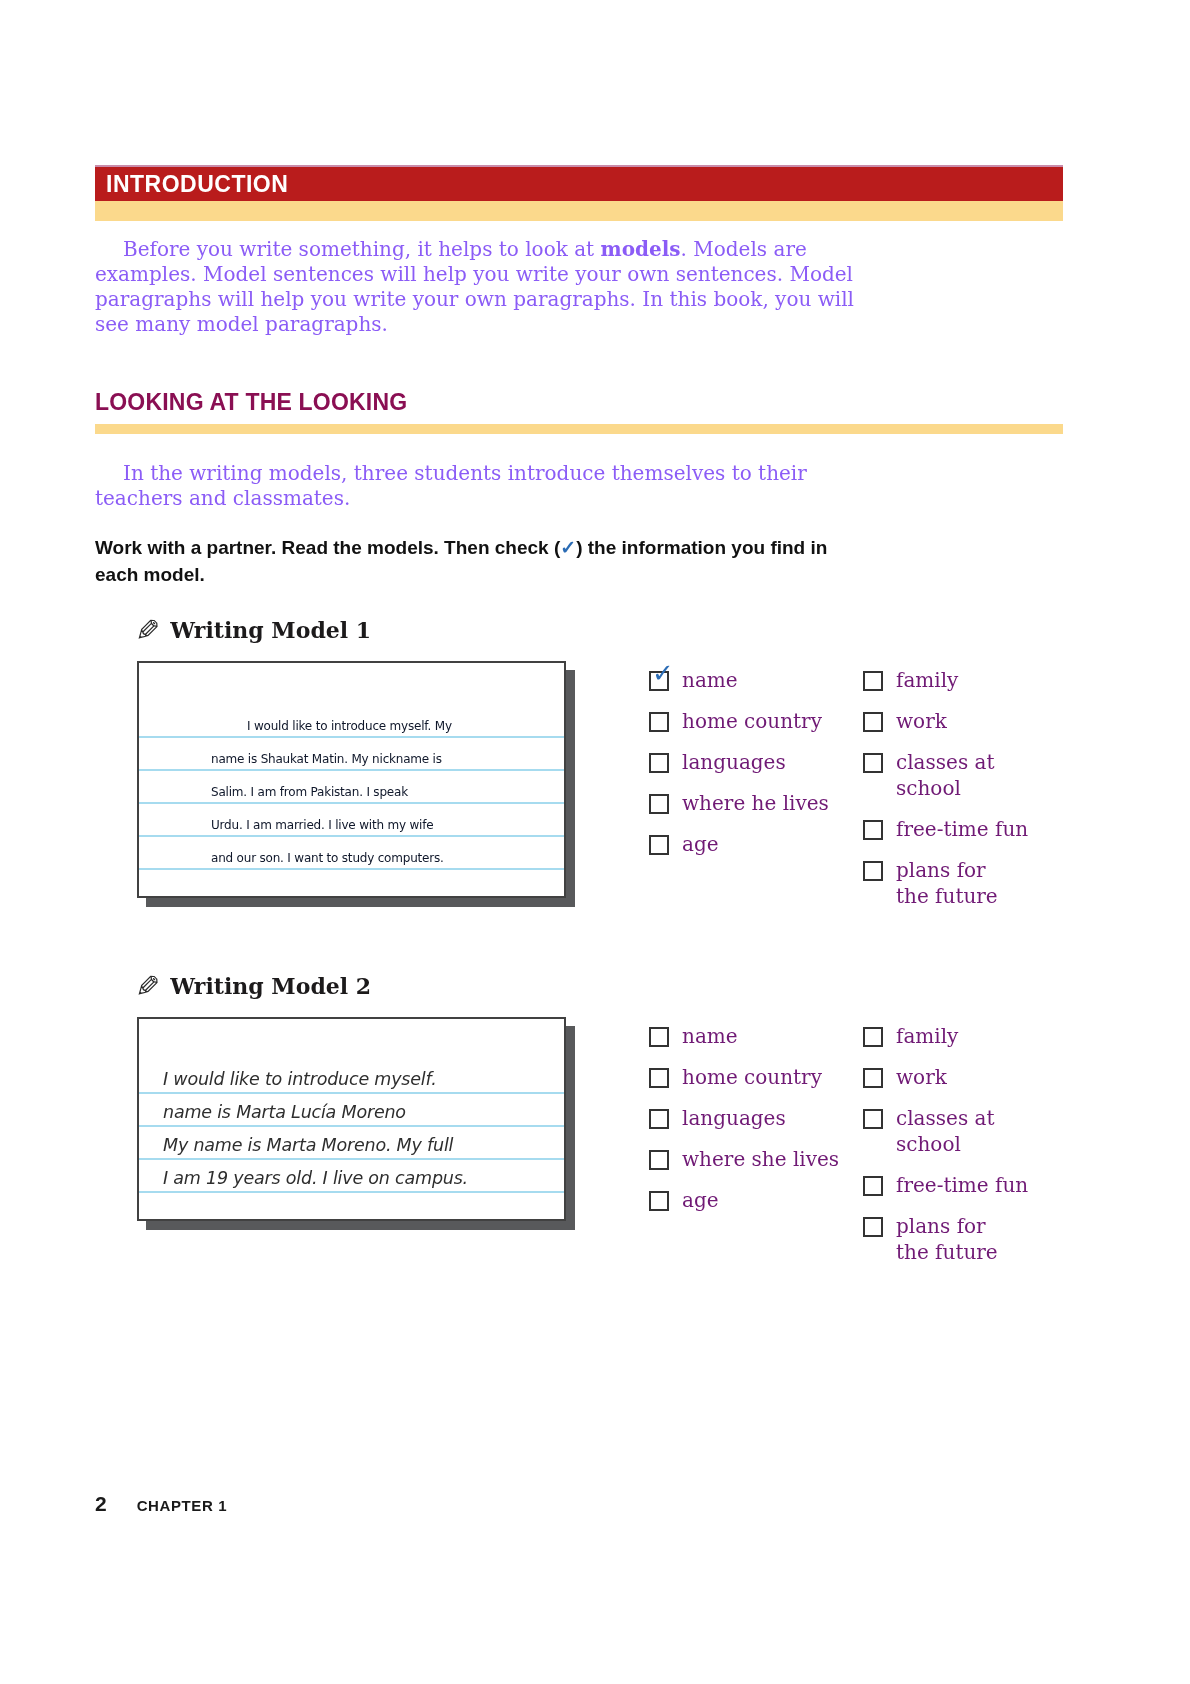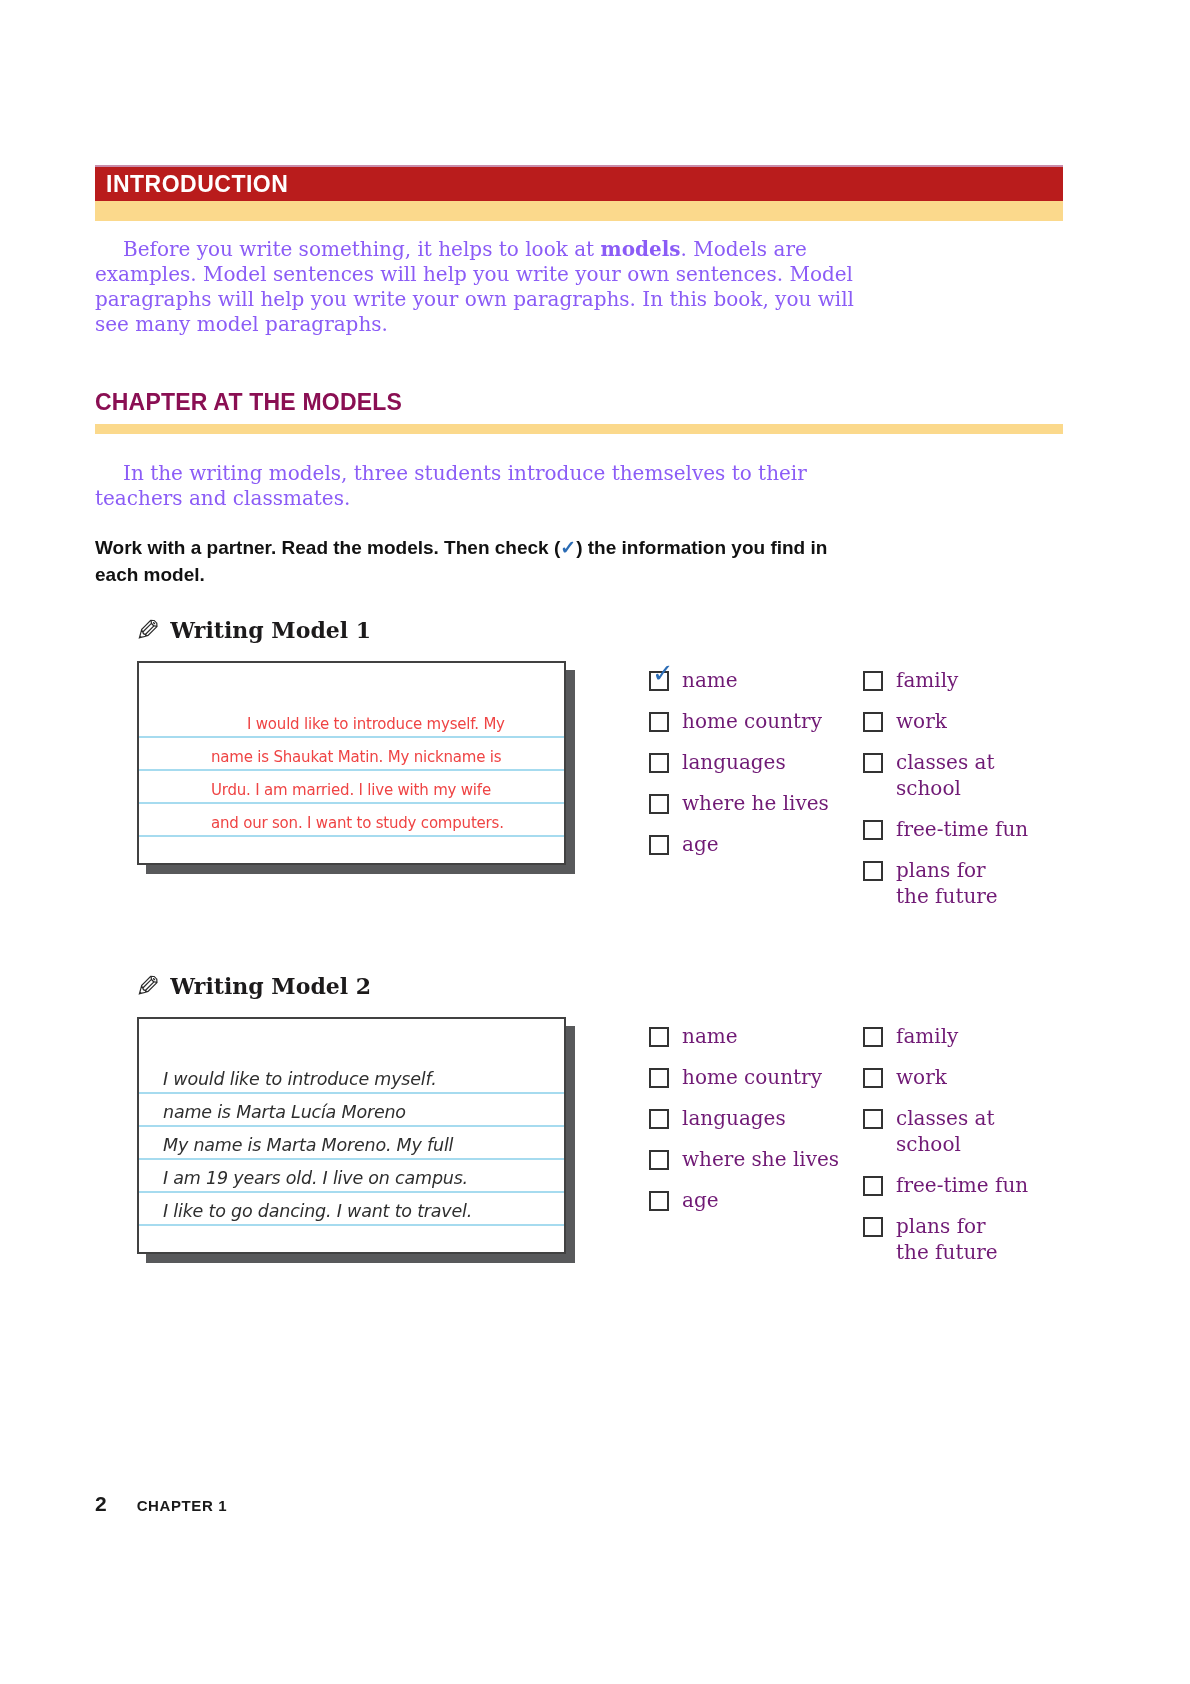--- a/index.html
+++ b/index.html
@@ -67,22 +67,22 @@
     padding-top:42px; padding-bottom:26px; overflow:hidden;
   }
   .line {
     height:33px; border-bottom:2px solid #A6DBEF;
     padding-left:72px; white-space:nowrap;
     display:flex; align-items:flex-end; padding-bottom:3px;
     box-sizing:border-box;
   }
   .line.indent { padding-left:108px; }
   .hand1 .line {
-    font-family:"DejaVu Sans", sans-serif; font-size:15px;
-    letter-spacing:-0.2px; color:#ef4444;
+    font-family:"DejaVu Sans", sans-serif; font-size:12px;
+    letter-spacing:-0.2px; color:#0f172a;
   }
   .hand2 .line {
     font-family:"DejaVu Sans", sans-serif; font-style:italic;
     font-size:17.5px; letter-spacing:-0.2px; color:#2e2e2e;padding-left:24px;
   }
 
   
   .checklist { display:flex; margin-left:83px; margin-top:6px; }
   .check-col-a { width:214px; }
   .check-col-b { width:200px; }
@@ -118,37 +118,38 @@
     <div class="banner">
       <div class="banner-maroon">
         <span>INTRODUCTION</span>
       </div>
       <div class="banner-gold"></div>
     </div>
 
     <p class="body-para" id="para1"><span class="ind"></span><span>Before you write something, it helps to look at </span><b>models</b><span>. Models are examples. Model sentences will help you write your own sentences. Model paragraphs will help you write your own paragraphs. In this book, you will see many model paragraphs.</span></p>
 
     <div class="section-head">
-      <h2>CHAPTER AT THE MODELS</h2>
+      <h2>LOOKING AT THE LOOKING</h2>
       <div class="gold-rule"></div>
     </div>
 
     <p class="body-para" id="para2"><span class="ind"></span><span>In the writing models, three students introduce themselves to their teachers and classmates.</span></p>
 
     <p class="instruction"><span>Work with a partner. Read the models. Then check (</span><span class="blue-check">✓</span><span>) the information you find in each model.</span></p>
 
     <section class="model model1">
       <h3 class="model-heading">
         <span class="pencil">✎</span>
         <span>Writing Model 1</span>
       </h3>
       <div class="model-row">
         <div class="card hand1">
           <div class="line indent">I would like to introduce myself. My</div>
           <div class="line">name is Shaukat Matin. My nickname is</div>
+          <div class="line">Salim. I am from Pakistan. I speak</div>
           <div class="line">Urdu. I am married. I live with my wife</div>
           <div class="line">and our son. I want to study computers.</div>
         </div>
         <div class="checklist">
           <div class="check-col-a">
             <div class="check-row">
               <span class="cb">
                   <span class="mark">✓</span>
                 </span>
               <span class="cl">name</span>
@@ -219,21 +220,20 @@
       <h3 class="model-heading">
         <span class="pencil">✎</span>
         <span>Writing Model 2</span>
       </h3>
       <div class="model-row">
         <div class="card hand2">
           <div class="line indent">I would like to introduce myself.</div>
           <div class="line">name is Marta Lucía Moreno</div>
           <div class="line">My name is Marta Moreno. My full</div>
           <div class="line">I am 19 years old. I live on campus.</div>
-          <div class="line">I like to go dancing. I want to travel.</div>
         </div>
         <div class="checklist">
           <div class="check-col-a">
             <div class="check-row">
               <span class="cb">
                   <span class="mark"></span>
                 </span>
               <span class="cl">name</span>
             </div>
             <div class="check-row">

